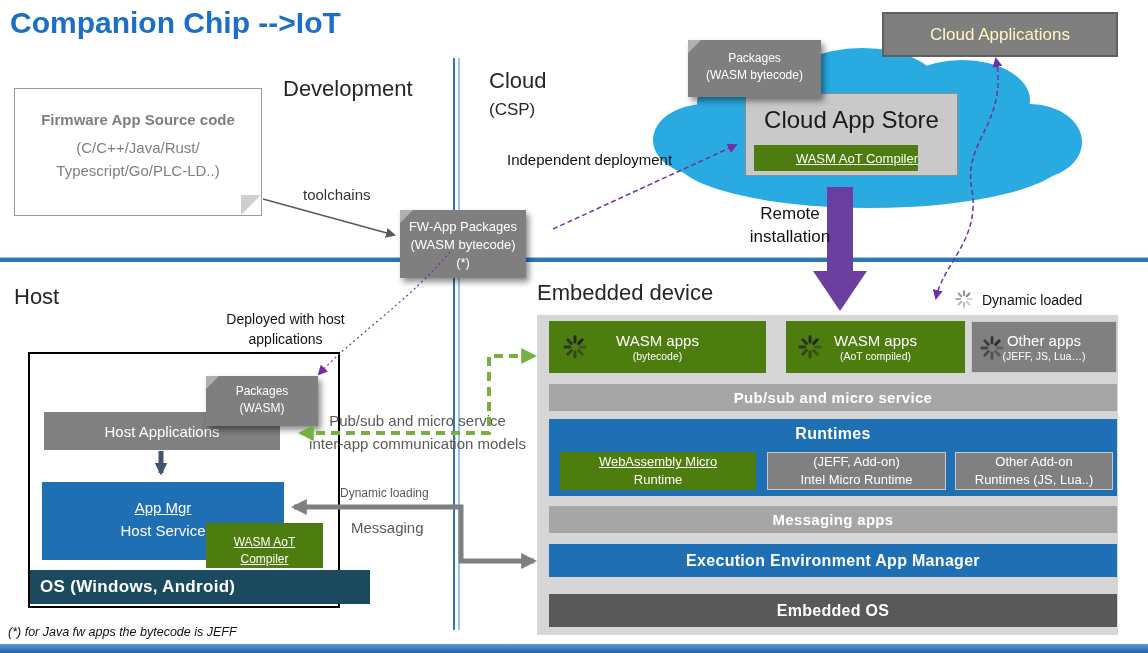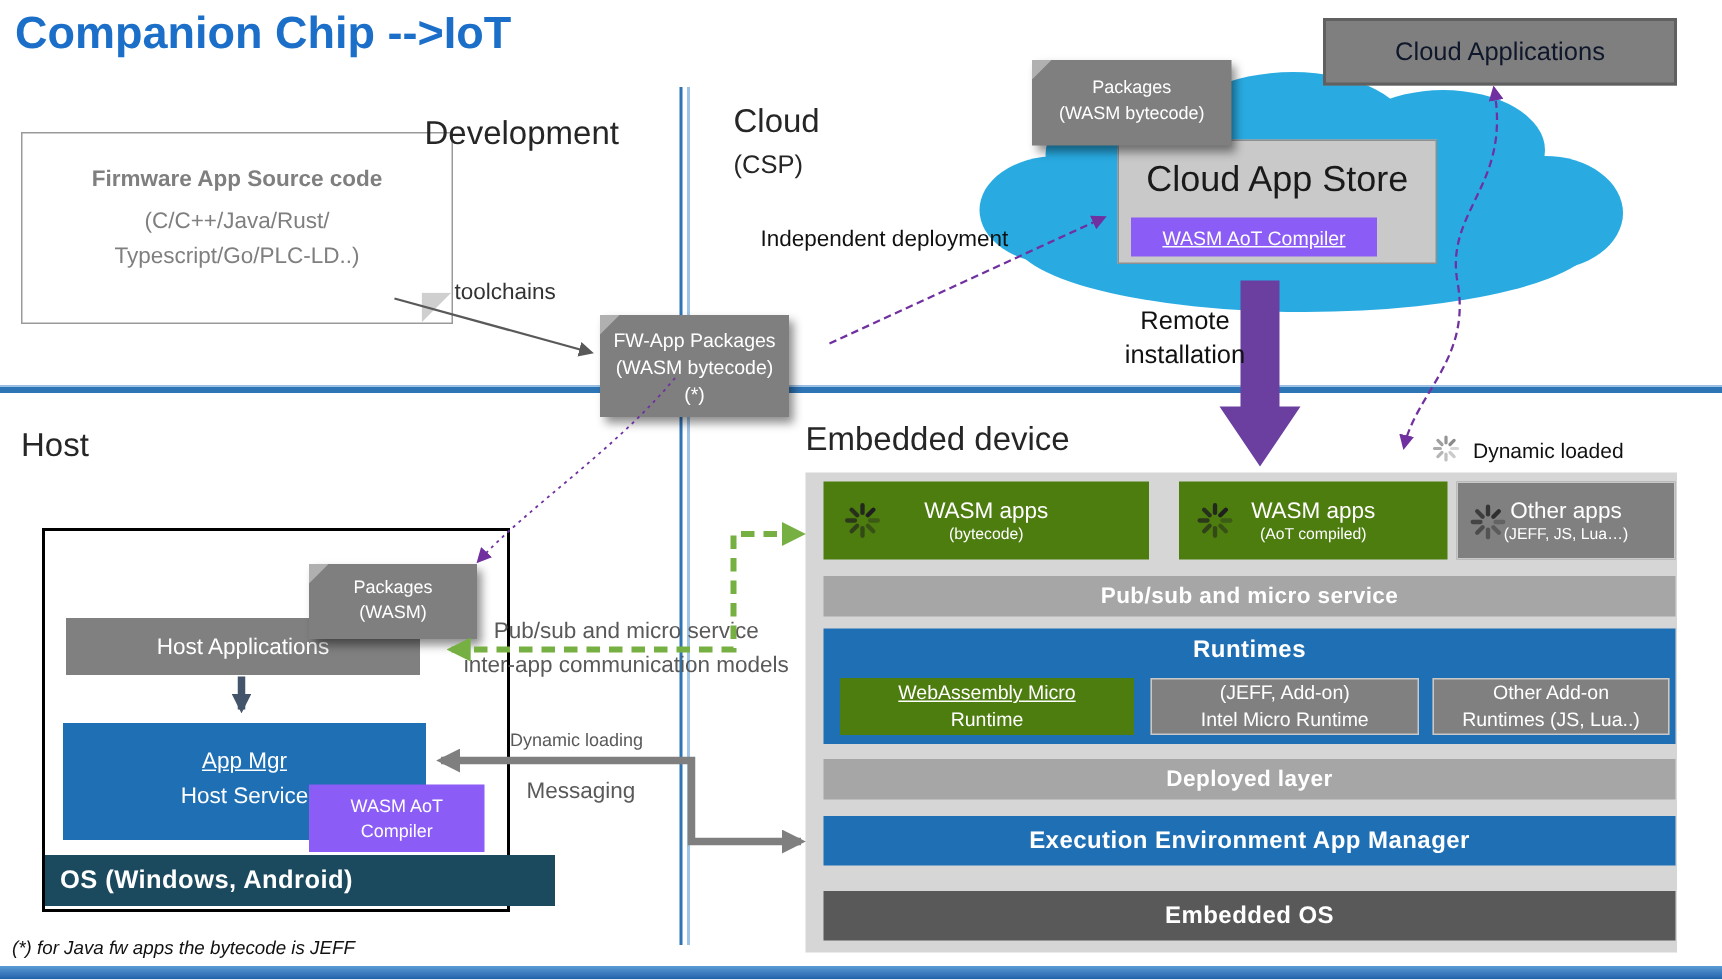--- a/index.html
+++ b/index.html
@@ -30,24 +30,24 @@
   .src-box { position:absolute; background:#fff; border:1.5px solid #9a9a9a; z-index:2;
              text-align:center; color:#7f7f7f; padding-top:22px; }
   .src-box .t { font-weight:bold; font-size:15px; display:block; margin-bottom:8px; }
   .src-box .s { font-size:15px; display:block; line-height:1.55; }
   .fold-br { position:absolute; right:0; bottom:0; width:20px; height:20px; background:#cfcfcf;
              clip-path:polygon(0 100%,100% 0,0 0); }
 
   
   .store-box { position:absolute; background:#c9c9c9; border:1px solid #8f8f8f; z-index:3; text-align:center; }
   .store-title { font-size:24px; color:#1a1a1a; display:block; margin-top:12px; }
-  .green-chip { position:absolute; background:#8b5cf6; color:#fff; display:flex;
-                align-items:center; justify-content:center; text-align:center; }
+  .green-chip { position:absolute; background:#4d7c0f; color:#fff; display:flex;
+                align-items:center; justify-content:flex-end; text-align:center;text-decoration:underline; }
   .underline { text-decoration:underline; }
-  .cloud-apps { position:absolute; background:#7f7f7f; border:2px solid #606060; color:#0f172a;
+  .cloud-apps { position:absolute; background:#7f7f7f; border:2px solid #606060; color:#fef9c3;
                 display:flex; align-items:center; justify-content:center; font-size:17px; z-index:3; }
 
   
   .embedded-panel { position:absolute; background:#D6D6D6; z-index:2; }
   .app-box { position:absolute; color:#fff; text-align:center; z-index:3;
              display:flex; flex-direction:column; align-items:center; justify-content:center; }
   .app-box .t { font-size:15px; line-height:1.2; }
   .app-box .s { font-size:10.5px; line-height:1.2; }
   .green-bg { background:#4d7c0f; }
   .gray-bg  { background:#808080; border:1px solid #c9c9c9; }
@@ -92,21 +92,21 @@
   <div class="hdiv" style="left:0; top:257px; width:1148px;"></div>
   <div class="bottombar"></div>
 
   <div class="lbl" style="left:10px; top:6px; font-size:30px; font-weight:bold; color:#1B6FC8;">Companion Chip --&gt;IoT</div>
   <div class="lbl section-lbl" style="left:283px; top:76px;">Development</div>
   <div class="lbl section-lbl" style="left:489px; top:68px;">Cloud</div>
   <div class="lbl" style="left:489px; top:100px; font-size:17px; color:#262626;">(CSP)</div>
   <div class="lbl section-lbl" style="left:14px; top:284px;">Host</div>
   <div class="lbl section-lbl" style="left:537px; top:280px;">Embedded device</div>
 
-  <div class="src-box" style="left:14px; top:88px; width:288px; height:128px;">
+  <div class="src-box" style="left:14px; top:88px; width:248px; height:128px;">
     <span class="t">Firmware App Source code</span>
     <span class="s">(C/C++/Java/Rust/</span>
     <span class="s">Typescript/Go/PLC-LD..)</span>
     <span class="fold-br"></span>
   </div>
 
   <div class="lbl" style="left:303px; top:186px; font-size:15px; color:#333;">toolchains</div>
 
   <div class="gray-note" style="left:400px; top:210px; width:126px; height:68px; padding-top:8px;">
     <span class="fold-tl"></span>
@@ -210,31 +210,35 @@
   <div class="runtime-box gray-bg" style="left:767px; top:452px; width:179px; height:38px;">
     <span>(JEFF, Add-on)</span>
     <span>Intel Micro Runtime</span>
   </div>
   <div class="runtime-box gray-bg" style="left:955px; top:452px; width:158px; height:38px;">
     <span>Other Add-on</span>
     <span>Runtimes (JS, Lua..)</span>
   </div>
 
   <div class="bar bar-gray" style="left:549px; top:506px; width:568px; height:27px;">
-    <span>Deployed layer</span>
+    <span>Messaging apps</span>
   </div>
   <div class="bar bar-blue" style="left:549px; top:544px; width:568px; height:33px; font-size:16px;">
     <span>Execution Environment App Manager</span>
   </div>
   <div class="bar bar-dark" style="left:549px; top:594px; width:568px; height:33px; font-size:16px;">
     <span>Embedded OS</span>
   </div>
 
   <div class="host-box" style="left:28px; top:352px; width:312px; height:256px;"></div>
 
+  <div class="lbl center-lbl" style="left:213px; top:309px; width:145px; font-size:14px; line-height:20px;">
+    <span>Deployed with host</span><br>
+    <span>applications</span>
+  </div>
 
   <div class="host-apps" style="left:44px; top:412px; width:236px; height:38px;">
     <span>Host Applications</span>
   </div>
 
   <div class="gray-note" style="left:206px; top:376px; width:112px; height:50px; padding-top:7px;">
     <span class="fold-tl"></span>
     <span class="note-line">Packages</span>
     <span class="note-line">(WASM)</span>
   </div>

